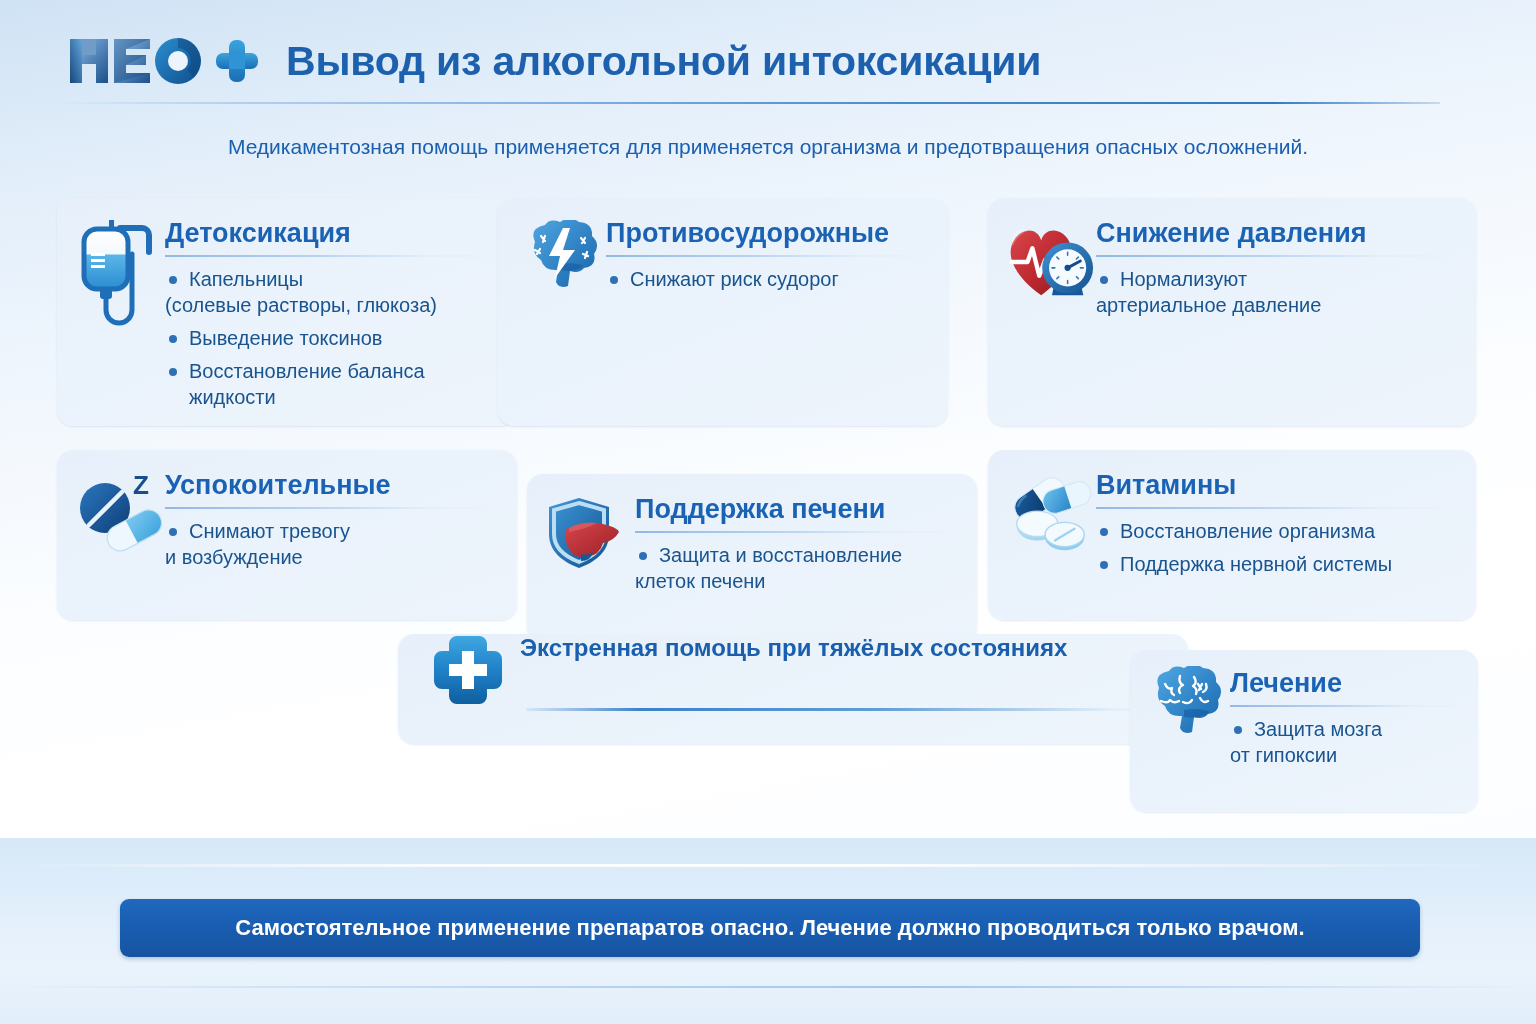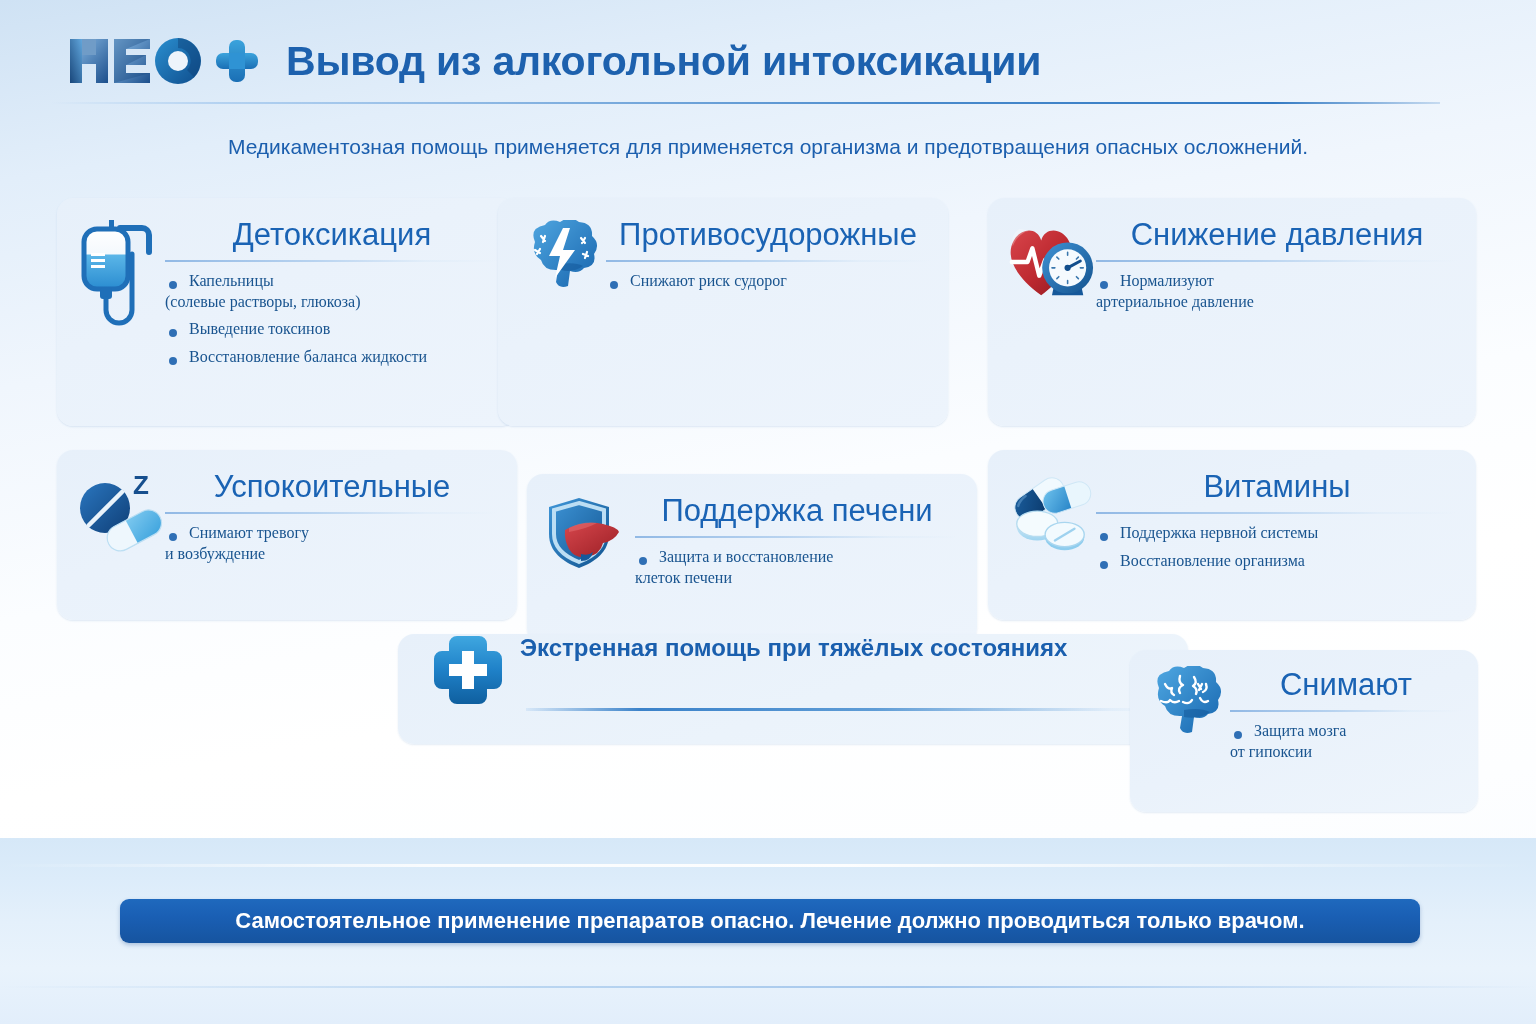--- a/index.html
+++ b/index.html
@@ -48,32 +48,31 @@
     position: absolute;
     background: linear-gradient(160deg, #e7f0fa 0%, #eaf2fb 40%, #edf4fc 100%);
     border-radius: 16px;
     box-shadow: 0 1px 2px rgba(120,160,205,.22);
   }
   .card-inner { position: absolute; inset: 0; display: flex; padding: 16px 18px 14px 16px; }
   .icon-wrap { flex: 0 0 auto; width: 92px; display: flex; align-items: flex-start; justify-content: center; padding-top: 6px; }
   .icon-wrap svg { display: block; }
   .card-body { flex: 1 1 auto; min-width: 0; padding-top: 4px; }
   .card-title {
-    font-size: 31px; font-weight: normal; color: #1a63b4; line-height: 1.12;
+    font-size: 27px; font-weight: bold; color: #1a63b4; line-height: 1.12;
     white-space: nowrap;
-    text-align: center;
   }
   .title-rule {
     height: 2px; margin: 7px 0 9px 0;
     background: linear-gradient(90deg, rgba(130,175,225,.85) 0%, rgba(150,190,232,.6) 45%, rgba(190,218,242,.18) 78%, rgba(255,255,255,0) 100%);
   }
   ul.bullets { list-style: none; }
   ul.bullets li {
     position: relative; padding-left: 24px; margin-bottom: 7px;
-    font-size: 16px; color: #19548f; line-height: 1.3; font-family: Liberation Serif, serif;
+    font-size: 20px; color: #19548f; line-height: 1.3;
   }
   ul.bullets li::before {
     content: ""; position: absolute; left: 4px; top: 10px;
     width: 8px; height: 8px; border-radius: 50%; background: #2f6fb5;
   }
   li .sub-line { display: block; padding-left: 0; margin-left: -24px; }
   li.tight { margin-bottom: 2px; }
   .small-txt { font-size: 18px; }
 
   
@@ -97,21 +96,21 @@
     position: absolute; left: 1130px; top: 650px; width: 348px; height: 162px;
     background: linear-gradient(160deg, #e7f0fa 0%, #eaf2fb 50%, #eef5fc 100%);
     border-radius: 16px;
     box-shadow: 0 1px 2px rgba(120,160,205,.2);
   }
   .nootropy .card-inner { padding: 14px 16px 12px 8px; }
   .nootropy .icon-wrap { width: 92px; padding-top: 2px; }
 
   
   .footer-banner {
-    position: absolute; left: 120px; top: 899px; width: 1300px; height: 44px;
+    position: absolute; left: 120px; top: 899px; width: 1300px; height: 58px;
     background: linear-gradient(180deg, #1f69bd 0%, #1a5fb4 40%, #16549f 100%);
     border-radius: 9px;
     display: flex; align-items: center; justify-content: center;
     box-shadow: 0 2px 4px rgba(30,80,150,.3);
   }
   .footer-text { font-size: 22px; font-weight: bold; color: #ffffff; white-space: nowrap; }
 </style>
 </head>
 <body>
 
@@ -387,24 +386,24 @@
         <ellipse cx="62" cy="63" rx="20" ry="12.5" fill="#f2fafe"></ellipse>
         <path d="M52 69 L72 57" stroke="#9ed2ef" stroke-width="2.4" stroke-linecap="round"></path>
         <ellipse cx="62" cy="63" rx="20" ry="12.5" fill="none" stroke="#a9d6ef" stroke-width="1.4"></ellipse>
       </svg>
     </div>
     <div class="card-body">
       <div class="card-title">Витамины</div>
       <div class="title-rule"></div>
       <ul class="bullets">
         <li>
+          <span>Восстановление организма</span>
+        </li>
+        <li>
           <span>Поддержка нервной системы</span>
-        </li>
-        <li>
-          <span>Восстановление организма</span>
         </li>
       </ul>
     </div>
   </div>
 </div>
 
 <div class="emergency">
   <div class="emergency-inner">
     <div>
       <svg width="72" height="72" viewBox="0 0 72 72">
@@ -442,21 +441,21 @@
           <path d="M52 11 q4 6 -1 9 q5 3 3 8"></path>
           <path d="M64 18 q2 6 -3 8"></path>
           <path d="M19 35 q7 3 9 -1 q4 4 9 1"></path>
           <path d="M41 36 q6 3 9 -2"></path>
           <path d="M58 32 q3 6 8 3"></path>
           <path d="M56 18 l3 5 M60 18 l-3 6"></path>
         </g>
       </svg>
     </div>
     <div class="card-body">
-      <div class="card-title">Снимают</div>
+      <div class="card-title">Лечение</div>
       <div class="title-rule"></div>
       <ul class="bullets">
         <li>
           <span>Защита мозга</span>
           <span class="sub-line">от гипоксии</span>
         </li>
       </ul>
     </div>
   </div>
 </div>

